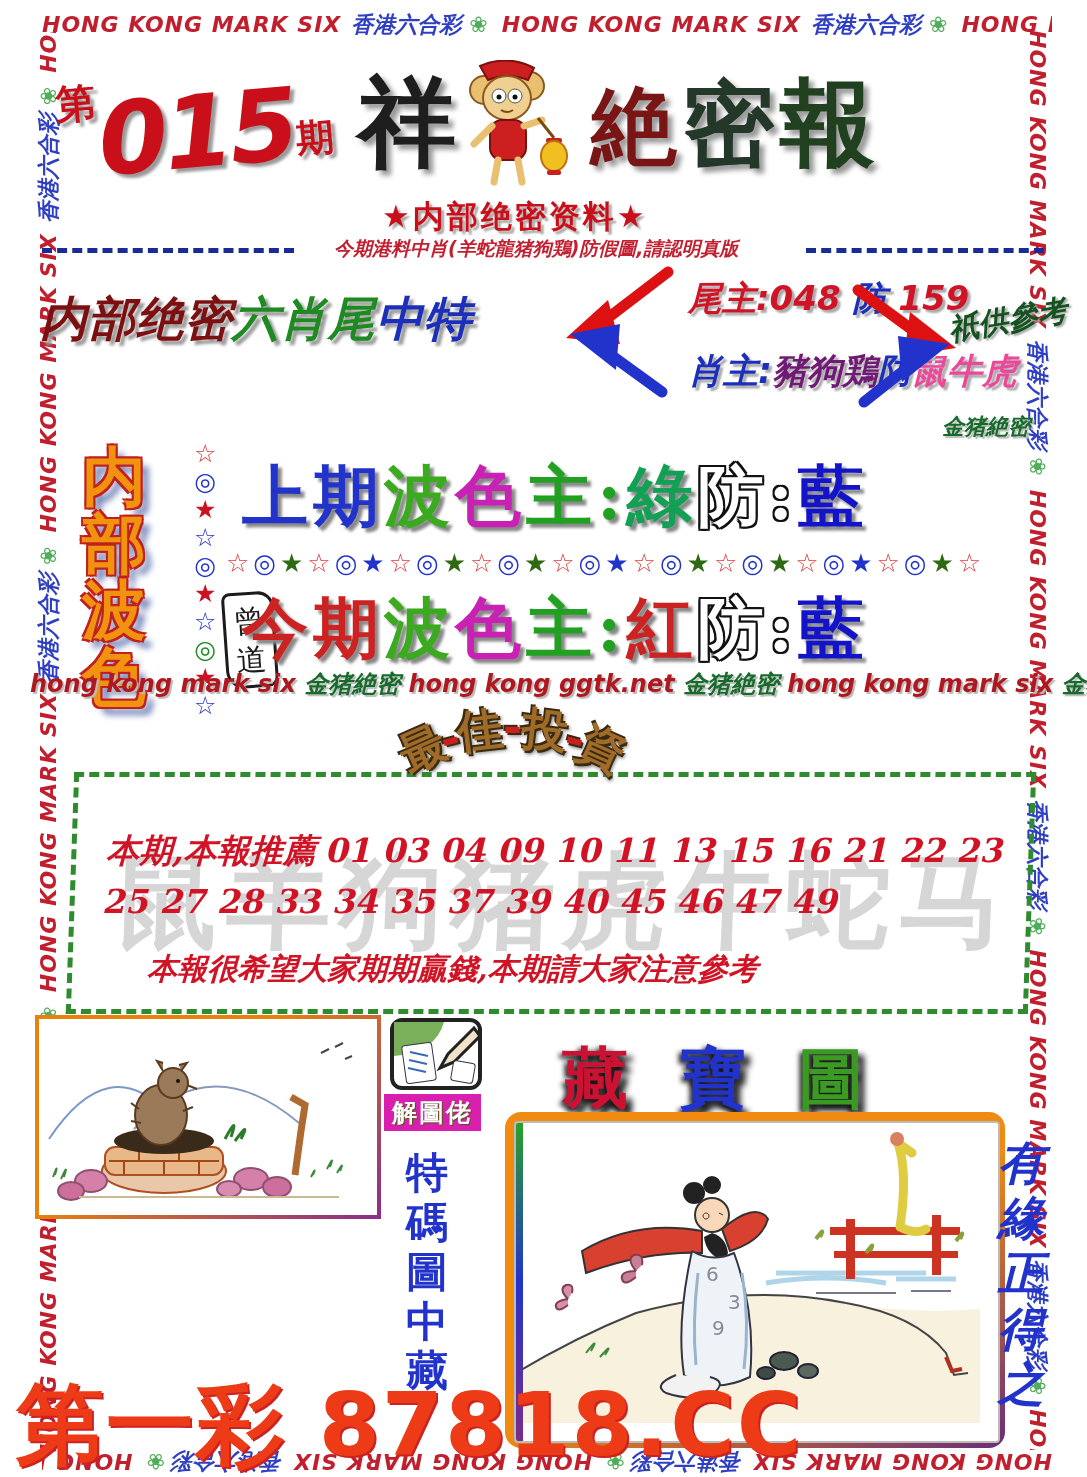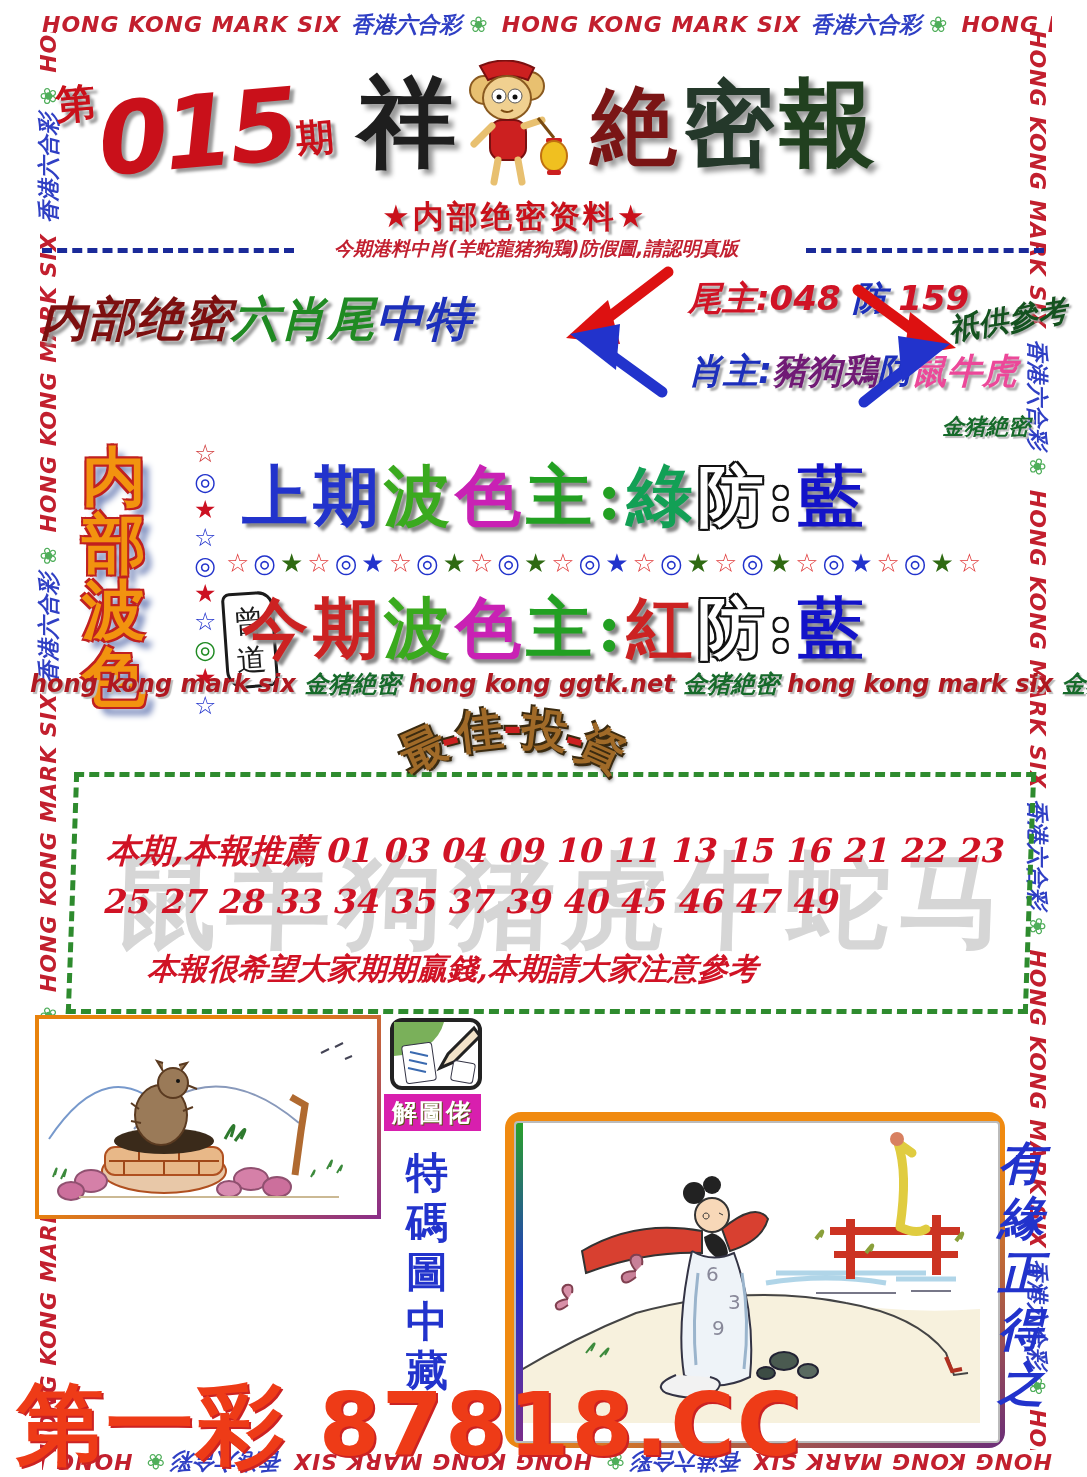--- a/index.html
+++ b/index.html
@@ -230,20 +230,21 @@
   <div class="abs" id="interpreter-label" style="left:384px;top:1094px;">解圖佬</div>
 
   <div class="abs vcap" id="cap-left" style="left:406px;top:1148px;">
       <div>特</div>
       <div>碼</div>
       <div>圖</div>
       <div>中</div>
       <div>藏</div>
     </div>
 
+  <div class="abs t-title" style="left:562px;top:1034px;"><span style="color: rgb(204, 17, 51);">藏</span><span style="color: rgb(34, 51, 204);">寶</span><span style="color: rgb(58, 154, 34);">圖</span></div>
 
   <div class="abs" id="treasure-frame" style="left:505px;top:1112px;width:482px;height:318px;">
     <div id="treasure-inner">
       <div id="rainbow-strip"></div>
       <svg width="464" height="300" viewBox="0 0 464 300">
         <path d="M120 190 Q230 160 300 176 Q380 192 464 186 L464 300 L0 300 L0 250 Q60 214 120 190" fill="#f7f1dd"></path>
         <path d="M0 250 Q60 214 120 190 Q230 160 330 180 M330 180 Q400 192 430 230 L438 252 452 250" fill="none" stroke="#444" stroke-width="2"></path>
         <path d="M250 160 q60 -10 120 0 M260 150 h150 M380 156 h60" stroke="#9ccbe2" stroke-width="5" fill="none" opacity="0.8"></path>
         <path d="M300 170 h80 M395 168 h40" stroke="#778" stroke-width="2" fill="none"></path>
         <rect x="330" y="96" width="9" height="60" fill="#cc3322"></rect>

